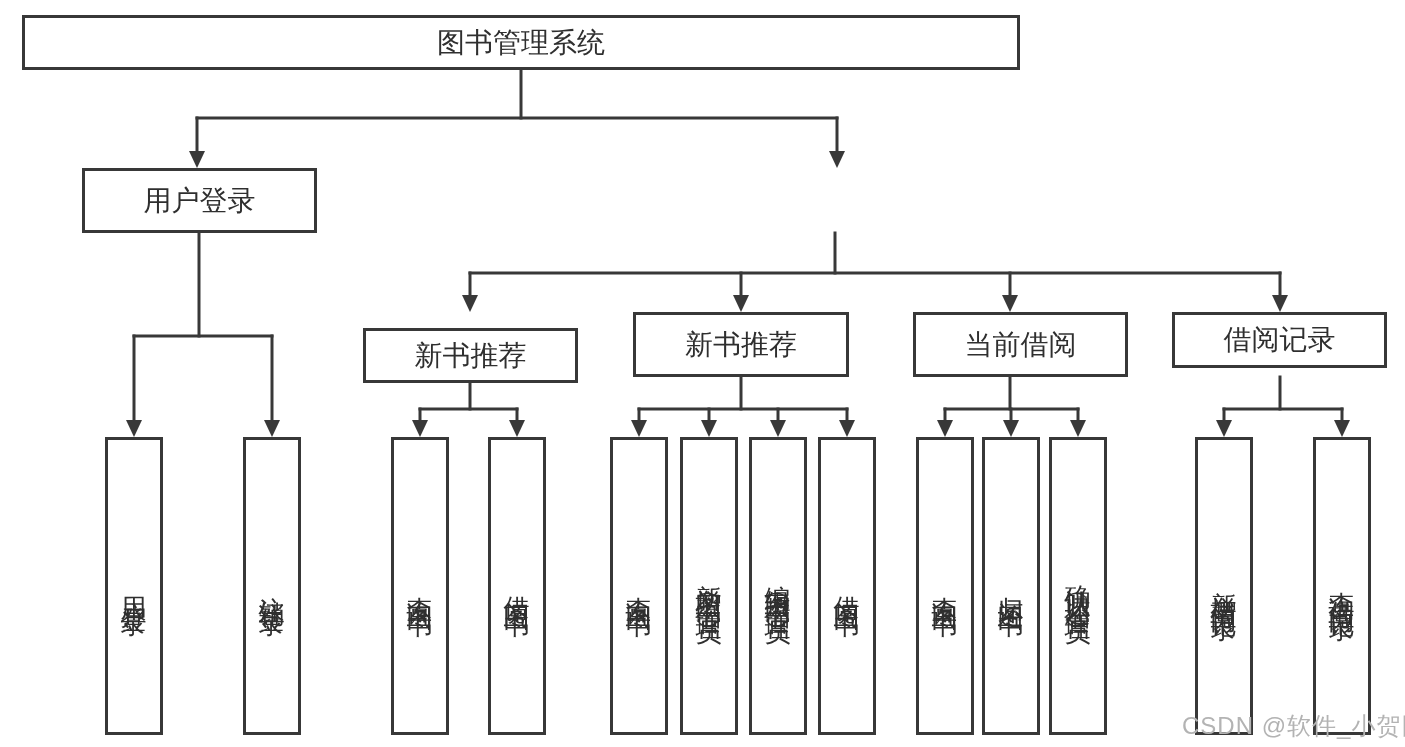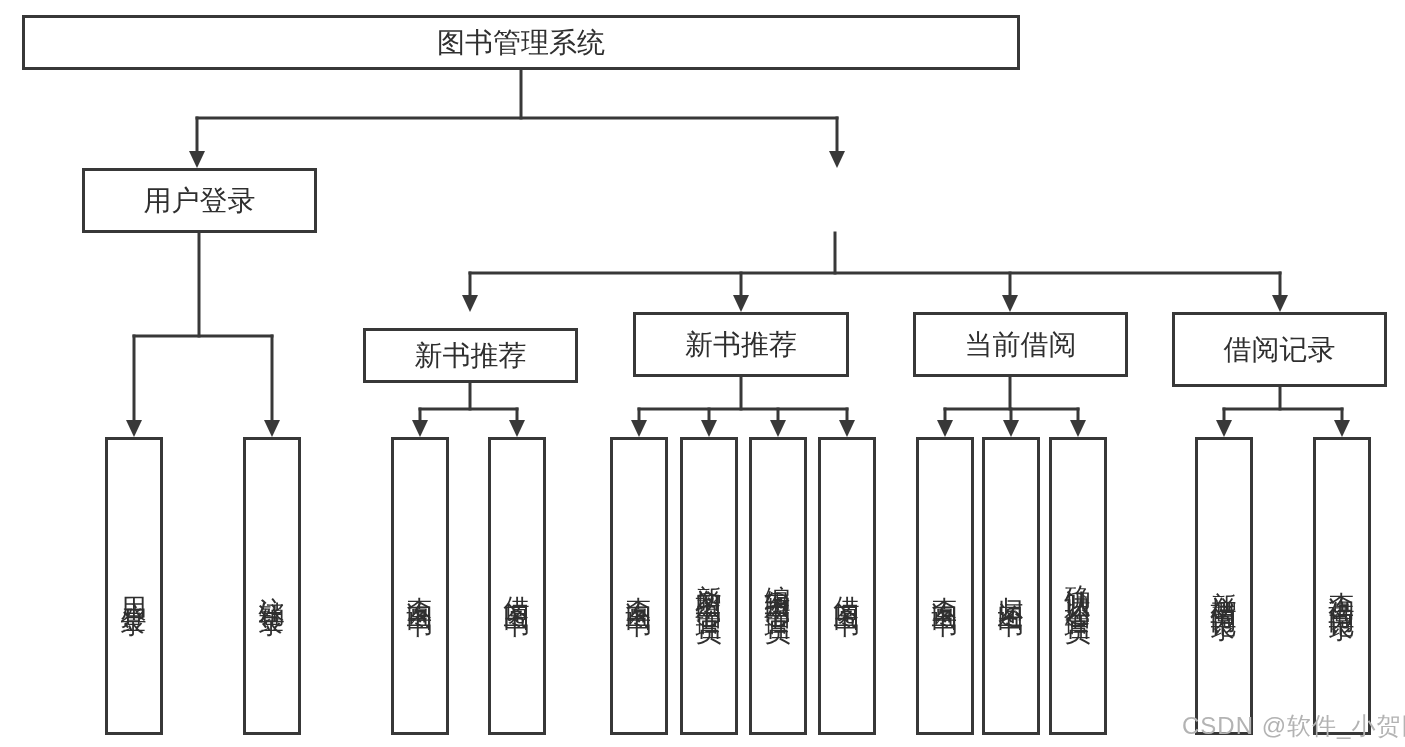--- a/index.html
+++ b/index.html
@@ -121,21 +121,21 @@
     </g>
   </svg>
 
   <div class="box" style="left:22px; top:15px; width:998px; height:55px;">图书管理系统</div>
 
   <div class="box" style="left:82px; top:168px; width:235px; height:65px;">用户登录</div>
 
   <div class="box" style="left:363px; top:328px; width:215px; height:55px;">新书推荐</div>
   <div class="box" style="left:633px; top:312px; width:216px; height:65px;">新书推荐</div>
   <div class="box" style="left:903px; top:312px; width:215px; height:65px;margin-left:10px;">当前借阅</div>
-  <div class="box" style="left:1172px; top:312px; width:215px; height:75px;">借阅记录</div>
+  <div class="box" style="left:1172px; top:312px; width:215px; height:56px;">借阅记录</div>
 
   <div class="box leaf" style="left:105px; top:437px; width:58px; height:298px;">用户登录</div>
   <div class="box leaf" style="left:243px; top:437px; width:58px; height:298px;">注销登录</div>
 
   <div class="box leaf" style="left:391px; top:437px; width:58px; height:298px;">查询图书</div>
   <div class="box leaf" style="left:488px; top:437px; width:58px; height:298px;">借阅图书</div>
 
   <div class="box leaf" style="left:610px; top:437px; width:58px; height:298px;">查询图书</div>
   <div class="box leaf" style="left:680px; top:437px; width:58px; height:298px;">新增图书（管理员）</div>
   <div class="box leaf" style="left:749px; top:437px; width:58px; height:298px;">编辑图书（管理员）</div>

